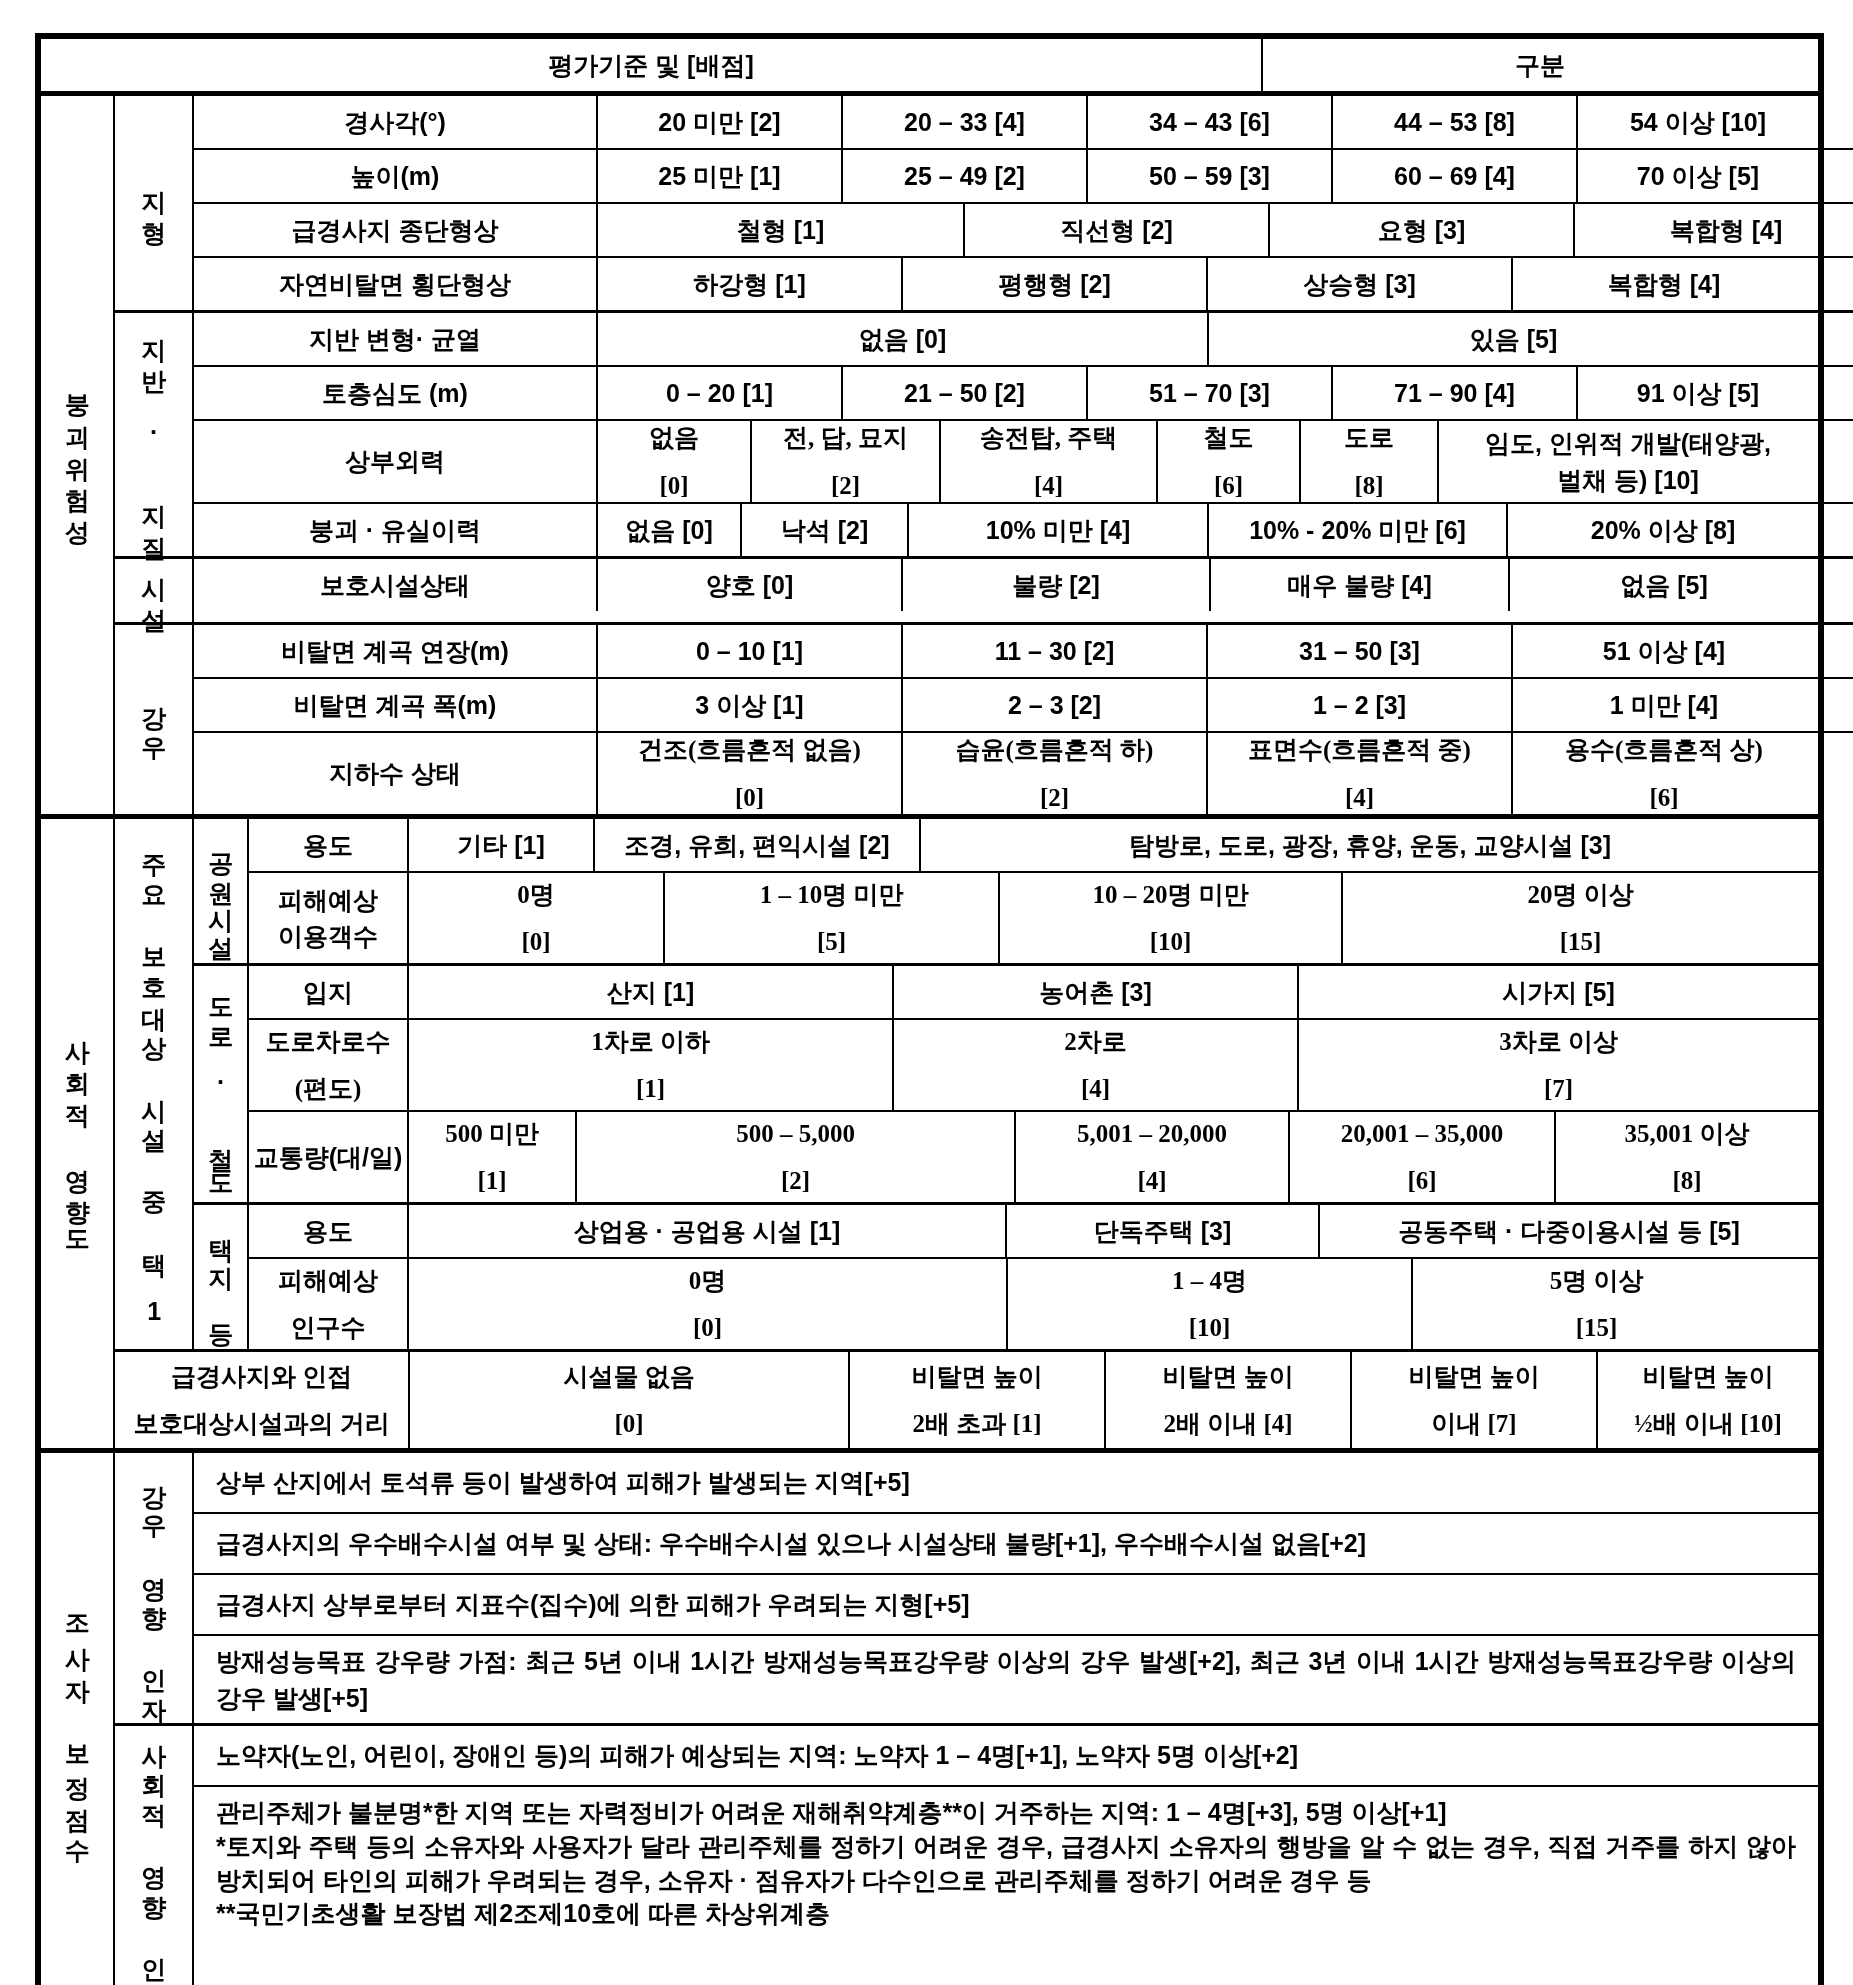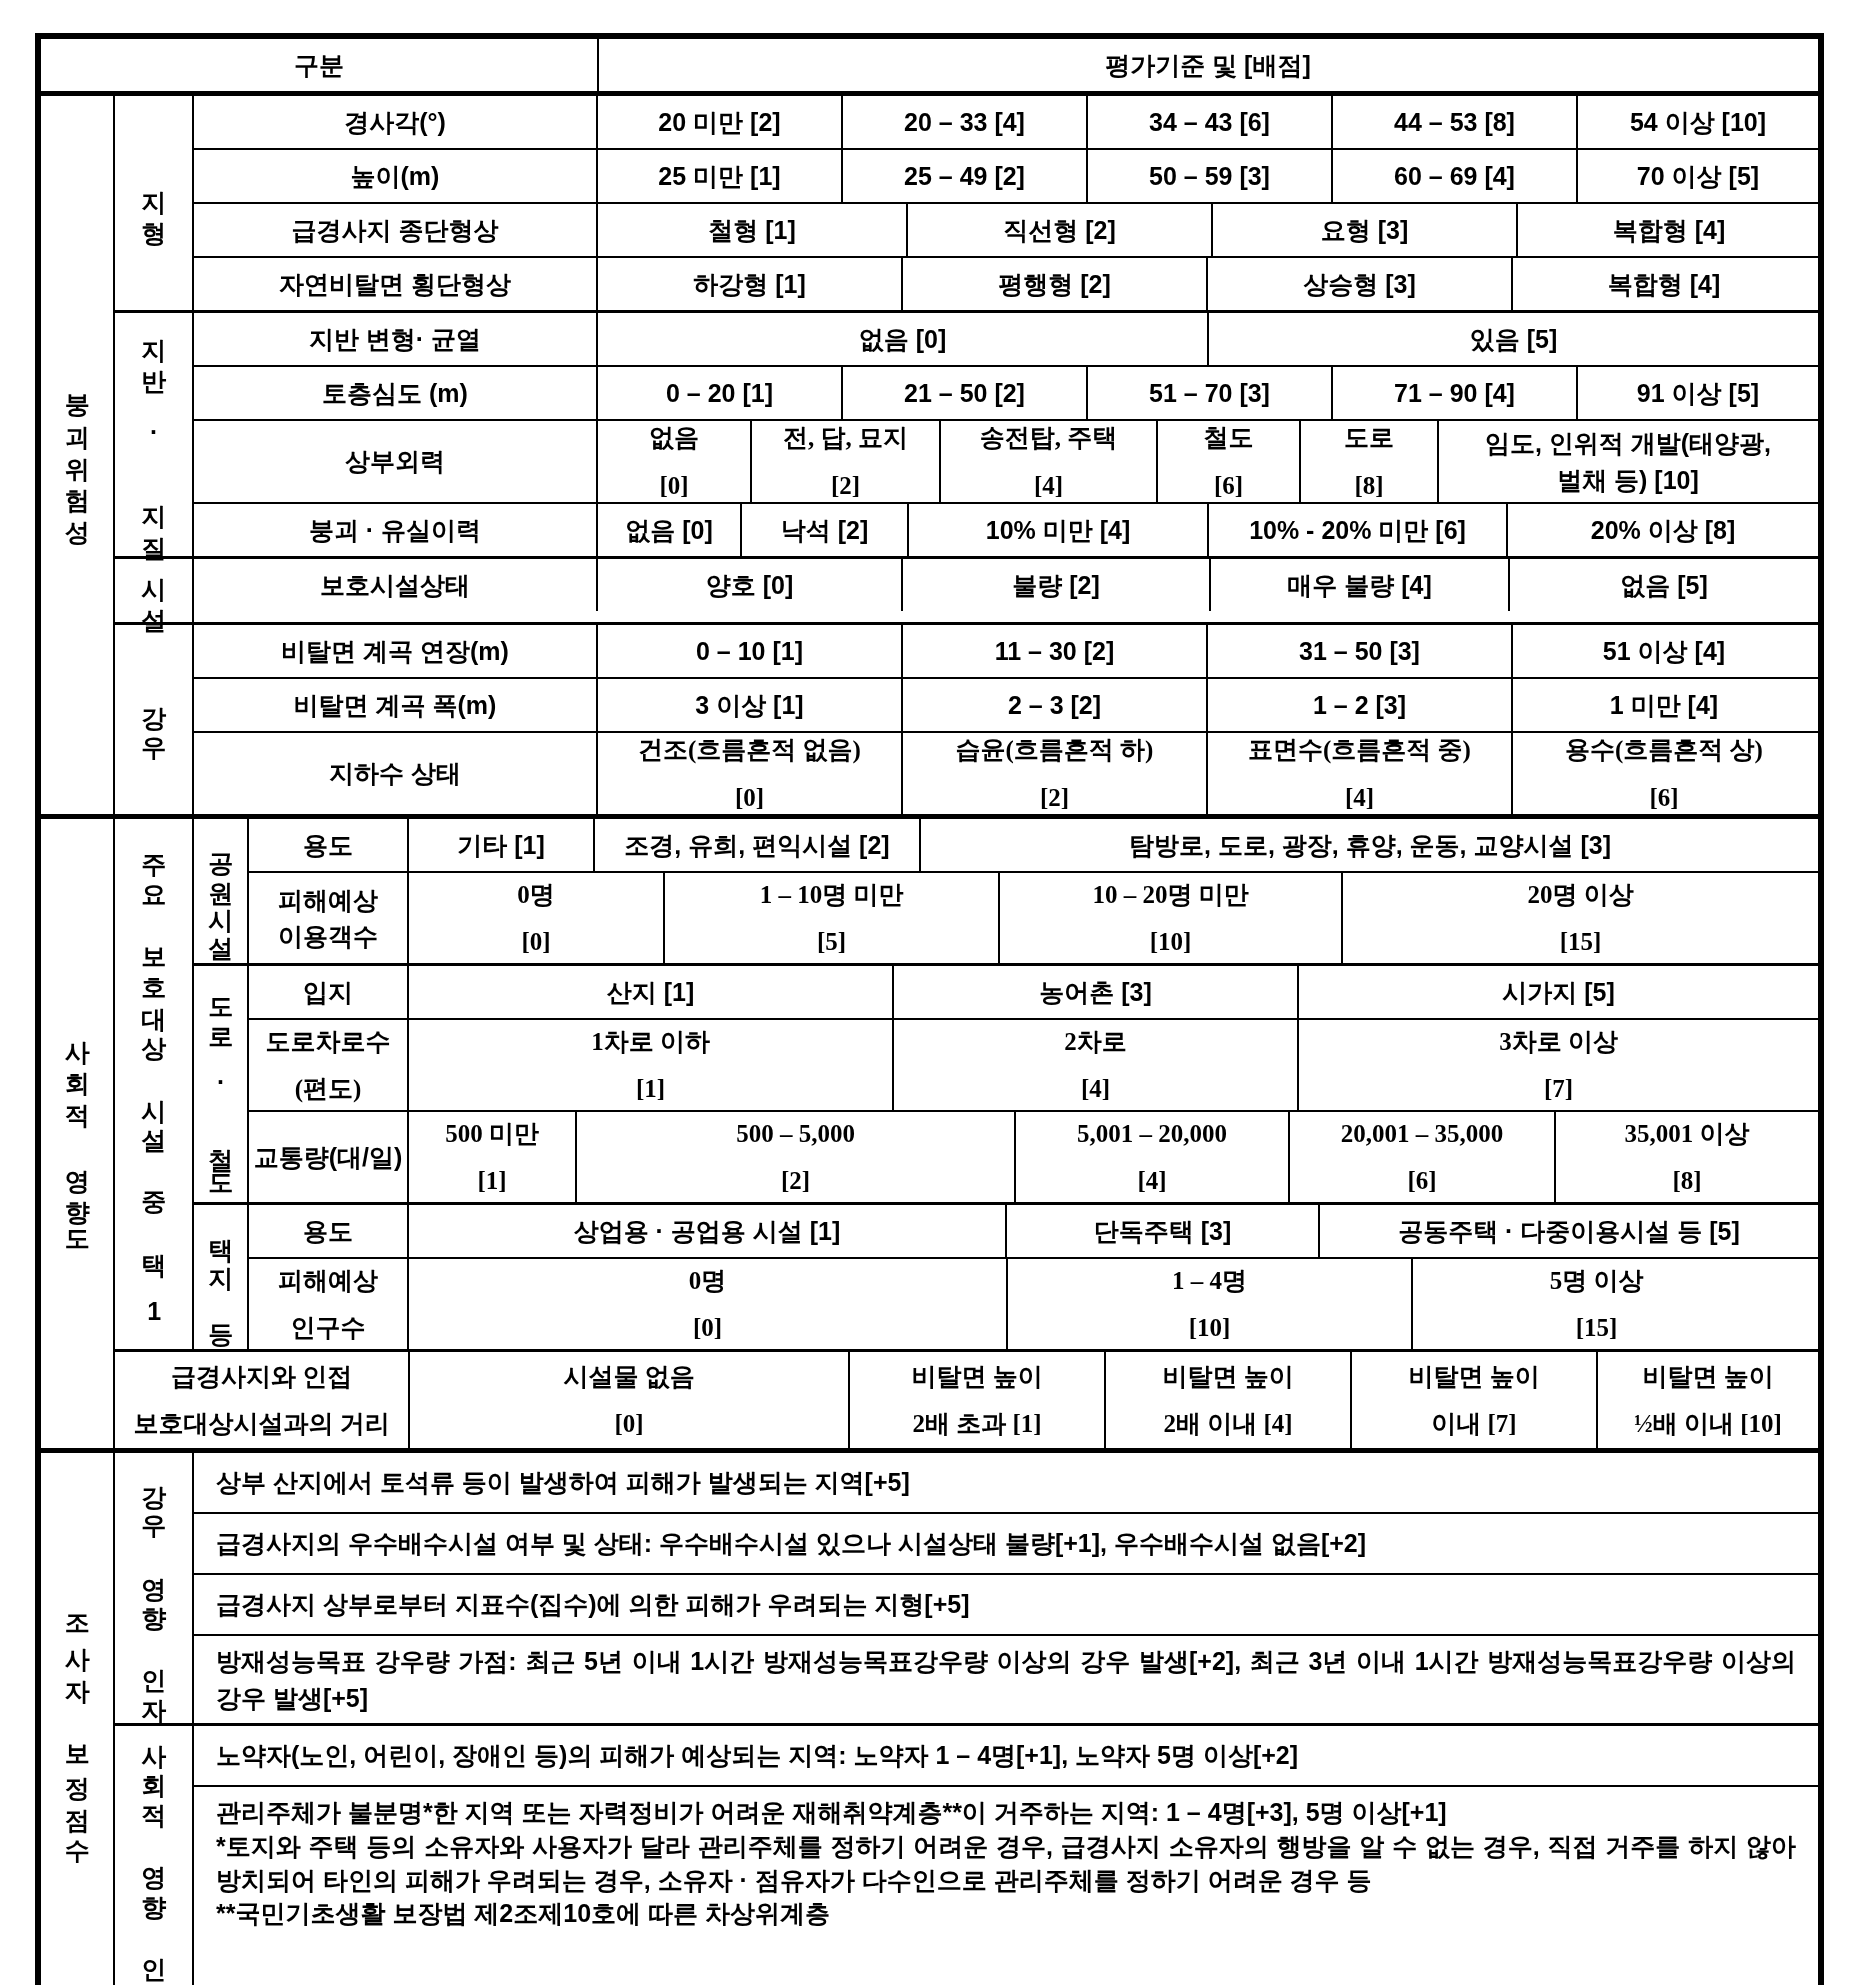--- a/index.html
+++ b/index.html
@@ -49,22 +49,22 @@
   .txtcell .inner{width:100%;text-align:justify;white-space:pre-line;}
   .distrow{border-top:3.7px solid #000;}
   .twoline{line-height:1.9;font-family:Liberation Serif, serif;}
 </style>
 </head>
 <body>
 
 <div class="table">
 
   <div class="tr hdr">
+    <div class="td" style="width:1220px">평가기준 및 [배점]</div>
     <div class="td" style="width:556px">구분</div>
-    <div class="td" style="width:1220px">평가기준 및 [배점]</div>
   </div>
 
   <div class="sec">
     <div class="vcol" style="width:74px">
         <span class="vert">붕괴위험성</span>
       </div>
     <div class="secbody">
 
       <div class="grp">
         <div class="vcol" style="width:79px">
@@ -82,21 +82,21 @@
           <div class="tr" style="height:52px">
             <div class="td" style="width:402px">높이(m)</div>
             <div class="td" style="width:245px">25 미만 [1]</div>
             <div class="td" style="width:245px">25 – 49 [2]</div>
             <div class="td" style="width:245px">50 – 59 [3]</div>
             <div class="td" style="width:245px">60 – 69 [4]</div>
             <div class="td" style="width:242px">70 이상 [5]</div>
           </div>
           <div class="tr" style="height:52px">
             <div class="td" style="width:402px">급경사지 종단형상</div>
-            <div class="td" style="width:310px">철형 [1]</div>
+            <div class="td" style="width:367px">철형 [1]</div>
             <div class="td" style="width:305px">직선형 [2]</div>
             <div class="td" style="width:305px">요형 [3]</div>
             <div class="td" style="width:304px">복합형 [4]</div>
           </div>
           <div class="tr" style="height:52px">
             <div class="td" style="width:402px">자연비탈면 횡단형상</div>
             <div class="td" style="width:305px">하강형 [1]</div>
             <div class="td" style="width:305px">평행형 [2]</div>
             <div class="td" style="width:305px">상승형 [3]</div>
             <div class="td" style="width:304px">복합형 [4]</div>

